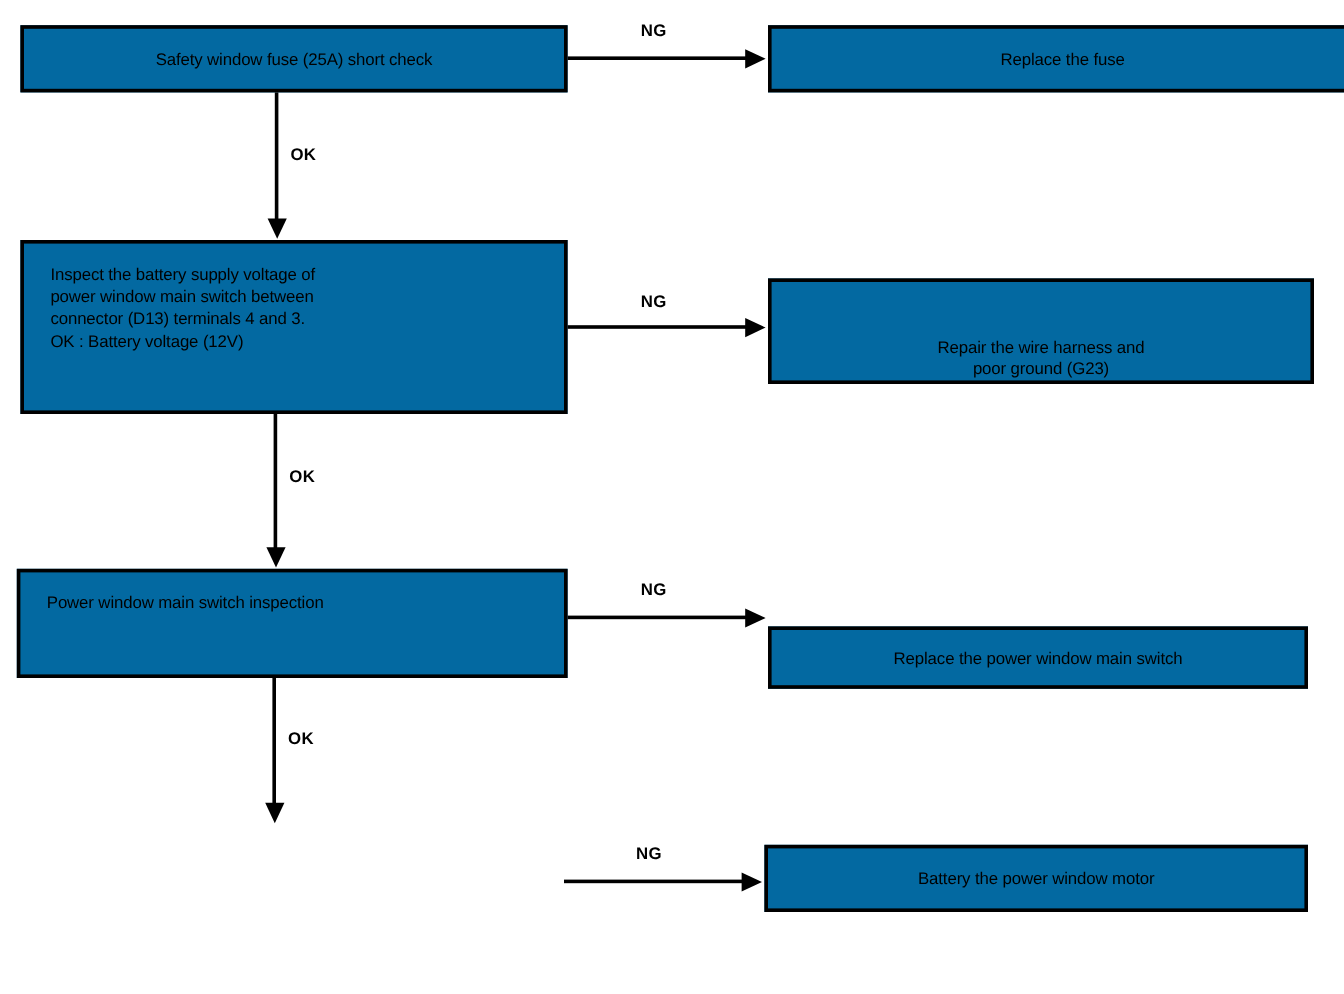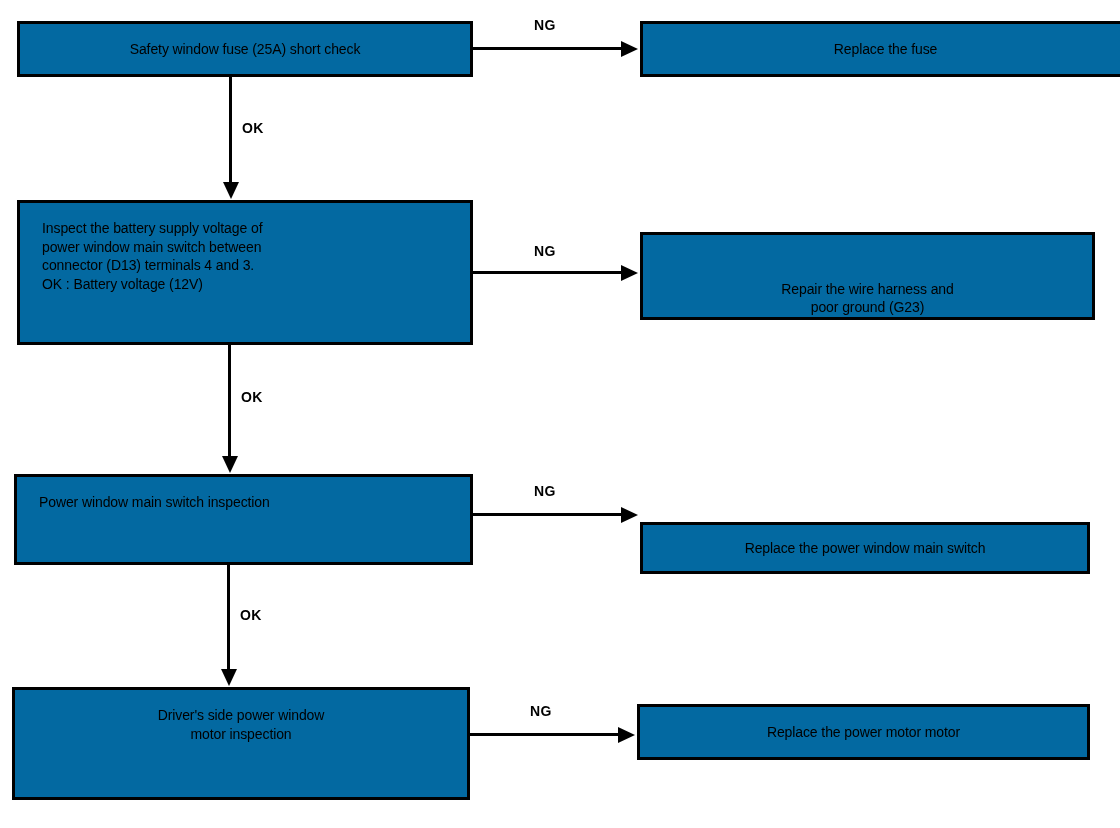--- a/index.html
+++ b/index.html
@@ -123,26 +123,22 @@
   <div class="edge-label" style="left:534px; top:483px;">NG</div>
 
   <div class="box center" style="left:640px; top:491px; width:450px; height:52px;margin-top:31px;">
     <span class="txt">Replace the power window main switch</span>
   </div>
 
   <div class="vline" style="left:227px; top:565px; height:106px;"></div>
   <div class="arrow-down" style="left:220.5px; top:669px;"></div>
   <div class="edge-label" style="left:240px; top:607px;">OK</div>
 
-  <div class="box center topalign" style="left:12px; top:687px; width:458px; height:113px;">
-    <span class="txt">Driver's side power window
-motor  inspection</span>
-  </div>
 
   <div class="hline" style="left:470px; top:733px; width:150px;"></div>
   <div class="arrow-right" style="left:618px; top:726.5px;"></div>
   <div class="edge-label" style="left:530px; top:703px;">NG</div>
 
   <div class="box center" style="left:637px; top:704px; width:453px; height:56px;">
-    <span class="txt">Replace the power motor motor</span>
+    <span class="txt">Battery the power window motor</span>
   </div>
 
 </div>
 
 </body></html>

